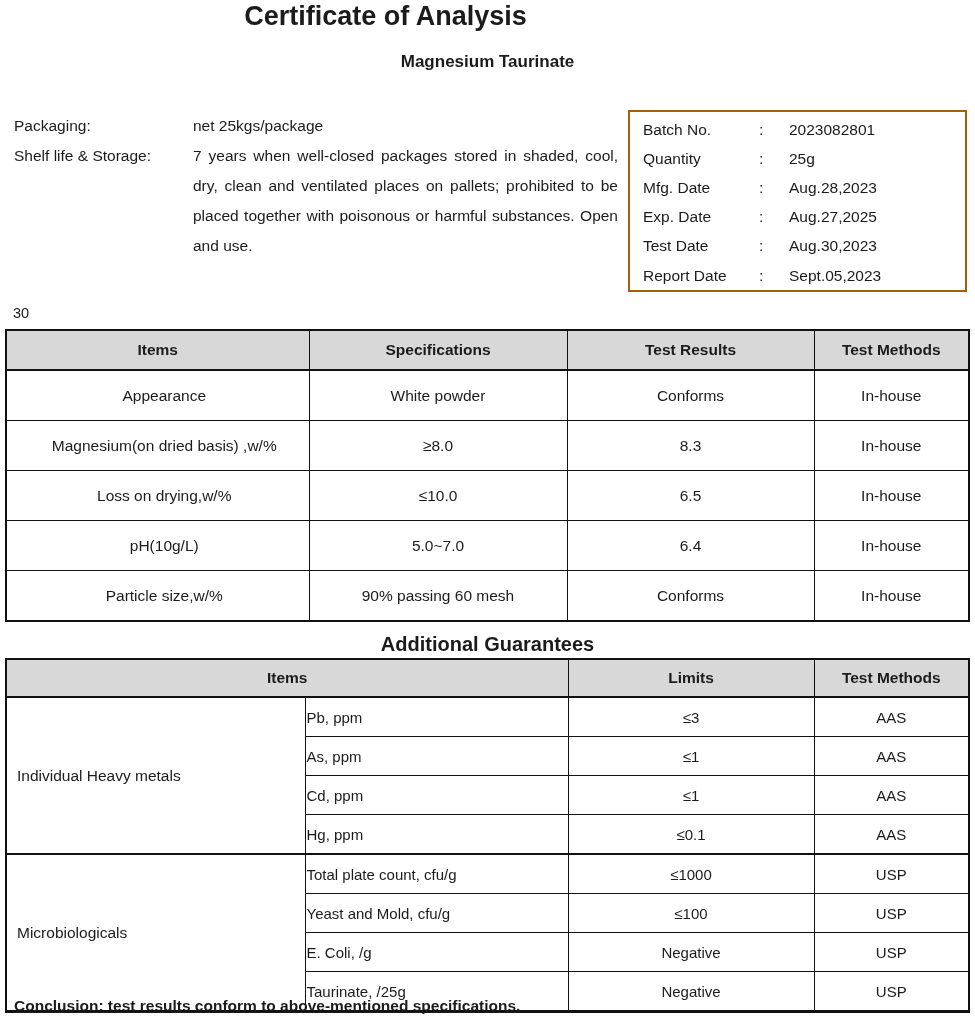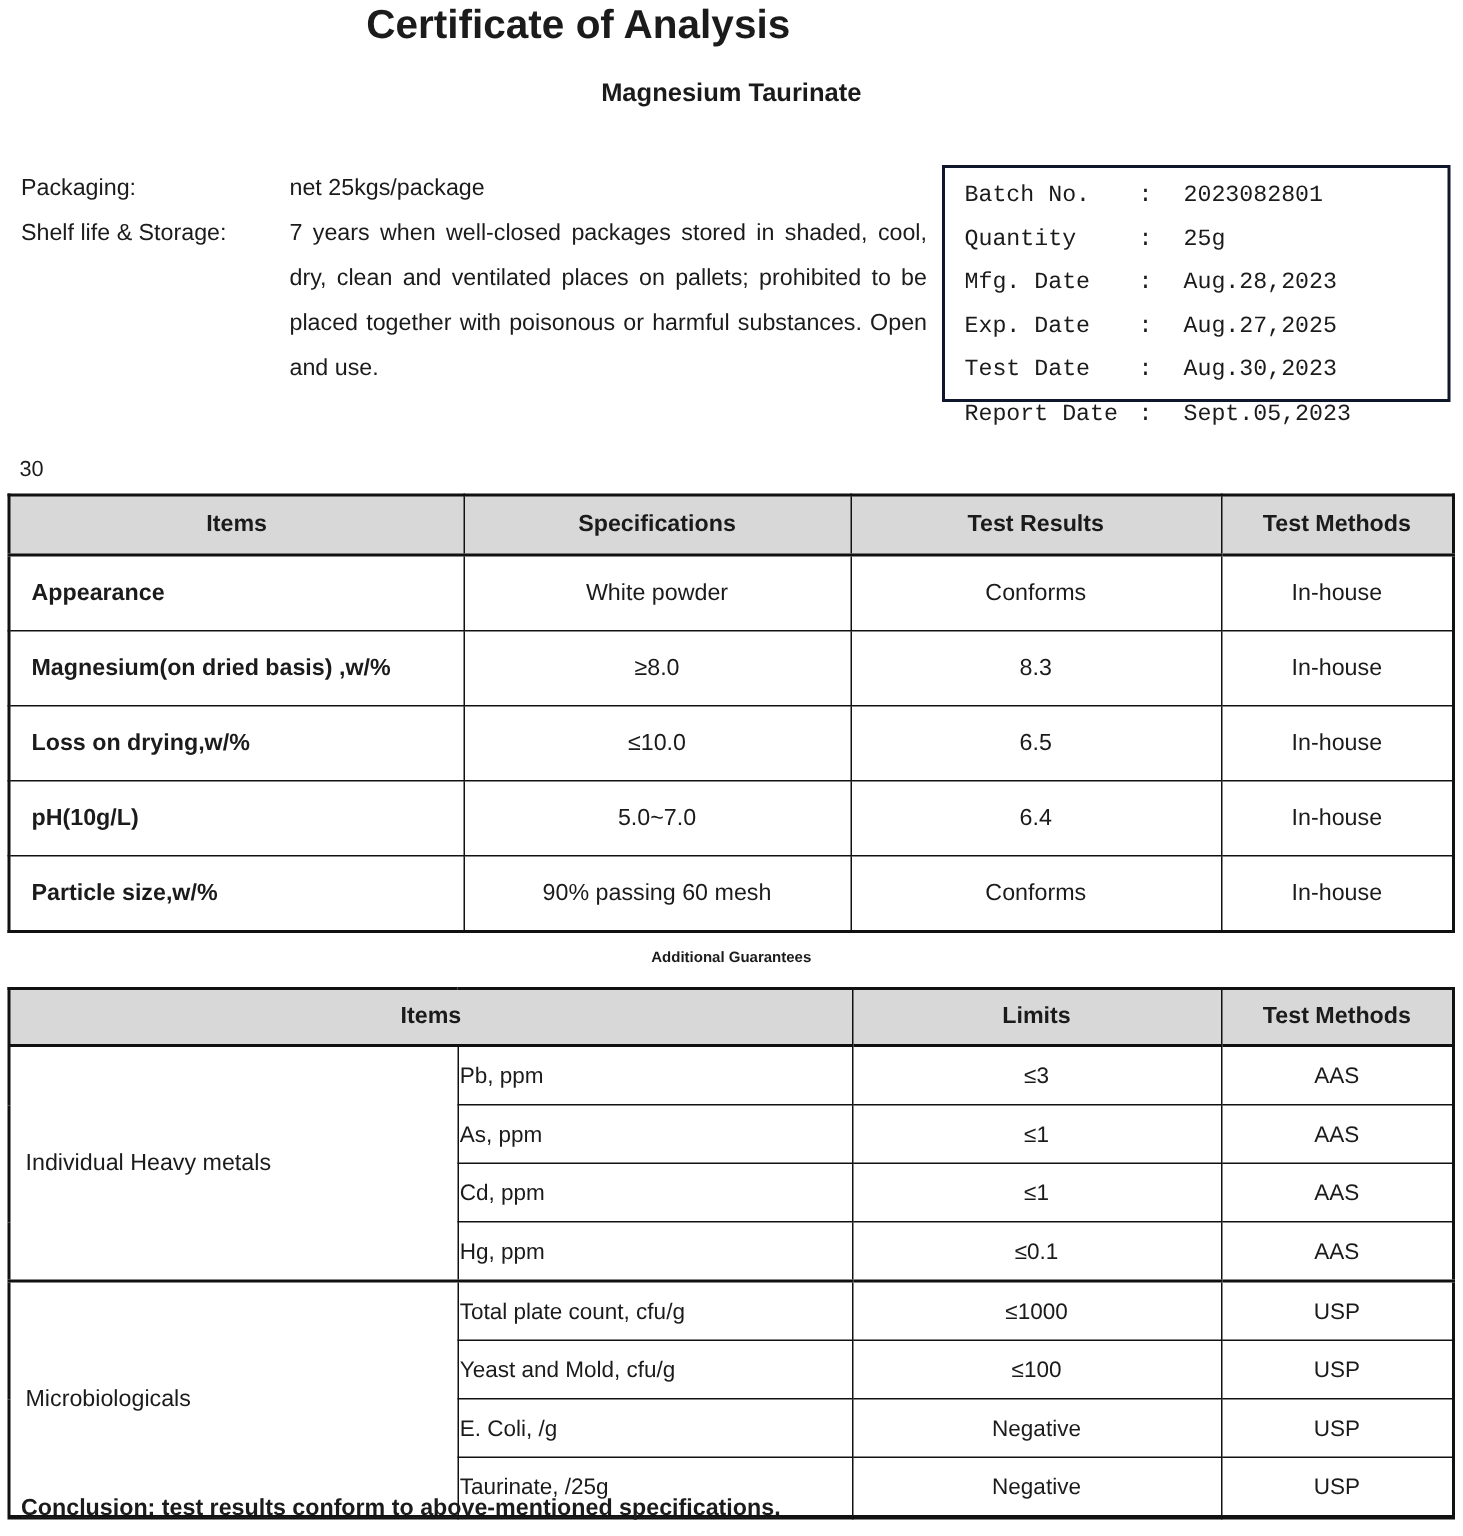--- a/index.html
+++ b/index.html
@@ -18,42 +18,42 @@
   }
   .info-row-label{position:absolute;left:14px;font-size:15.5px;line-height:30px;white-space:nowrap;}
   .lbl-packaging{top:111px;}
   .lbl-storage{top:141px;}
   .info-val-packaging{position:absolute;left:193px;top:111px;font-size:15.5px;line-height:30px;}
   .info-val-storage{
     position:absolute;left:193px;top:141px;width:425px;
     font-size:15.5px;line-height:30px;text-align:justify;
   }
   .batch-box{
-    position:absolute;left:628px;top:110px;width:339px;height:158px;
-    border:2px solid #0f172a;box-sizing:border-box;padding:3px 0 0 13px;font-family:Liberation Mono, monospace;
+    position:absolute;left:628px;top:110px;width:339px;height:182px;
+    border:2px solid #a16207;box-sizing:border-box;padding:3px 0 0 13px;
   }
   .box-row{
     display:grid;grid-template-columns:116px 30px auto;align-items:center;
     height:29.2px;font-size:15.5px;
   }
   .page-note{position:absolute;left:13px;top:305px;font-size:14.5px;}
   table{border-collapse:collapse;table-layout:fixed;background:#fff;}
   .spec-table{
     position:absolute;left:5px;top:329px;width:963px;font-size:15.5px;
     border:2px solid #111;
   }
   .spec-table th{
     background:#d8d8d8;height:36px;font-weight:bold;border:1px solid #111;
     border-bottom:2px solid #111;font-size:15.5px;
   }
   .spec-table td{height:47px;text-align:center;border:1px solid #111;}
-  .spec-table td.item{text-align:left;padding-left:14px;font-weight:bold;}
+  .spec-table td.item{text-align:center;padding-left:14px;}
   .guar-heading{
     position:absolute;left:0;top:633px;width:975px;text-align:center;
-    font-weight:bold;font-size:10px;
+    font-weight:bold;font-size:20px;
   }
   .guar-table{
     position:absolute;left:5px;top:658px;width:963px;font-size:15px;
     border:2px solid #111;border-bottom:3px solid #111;
   }
   .guar-table th{
     background:#d8d8d8;height:34px;font-weight:bold;border:1px solid #111;
     border-bottom:2px solid #111;font-size:15.5px;
   }
   .guar-table td{height:36px;text-align:center;border:1px solid #111;}

